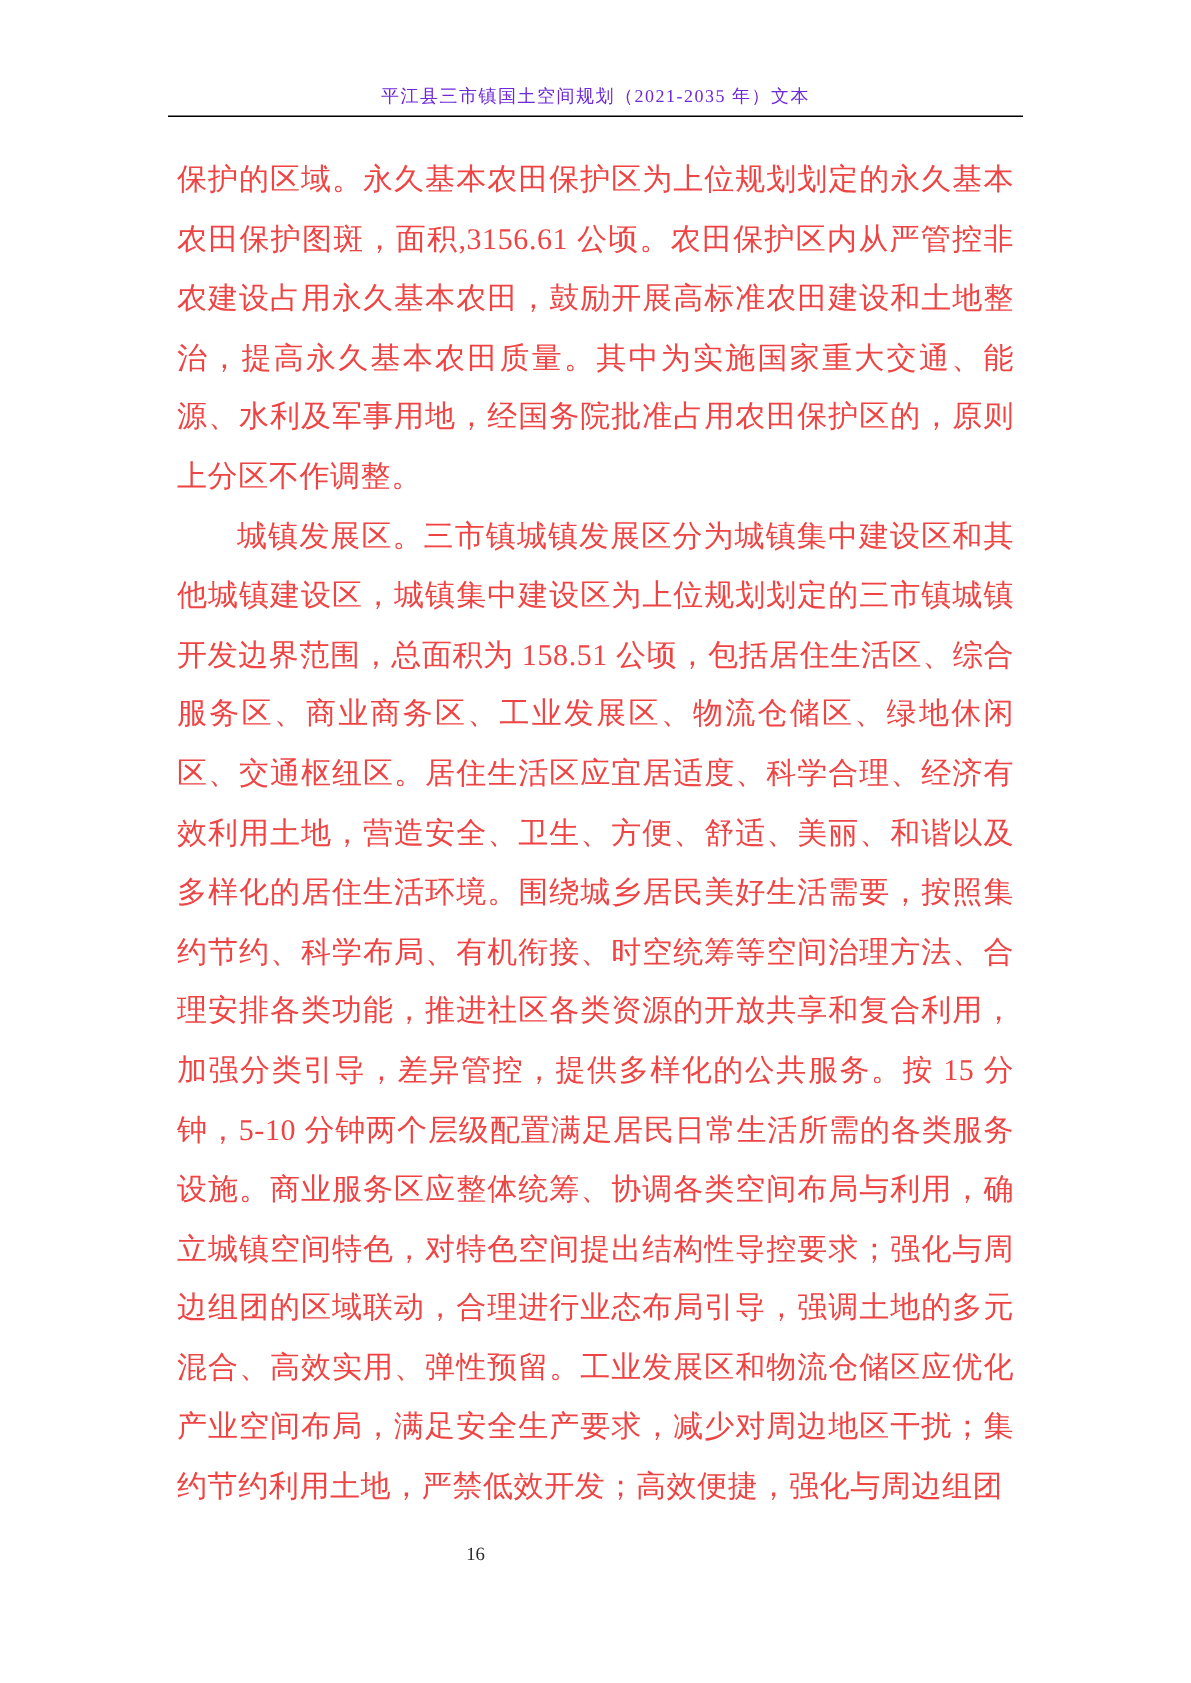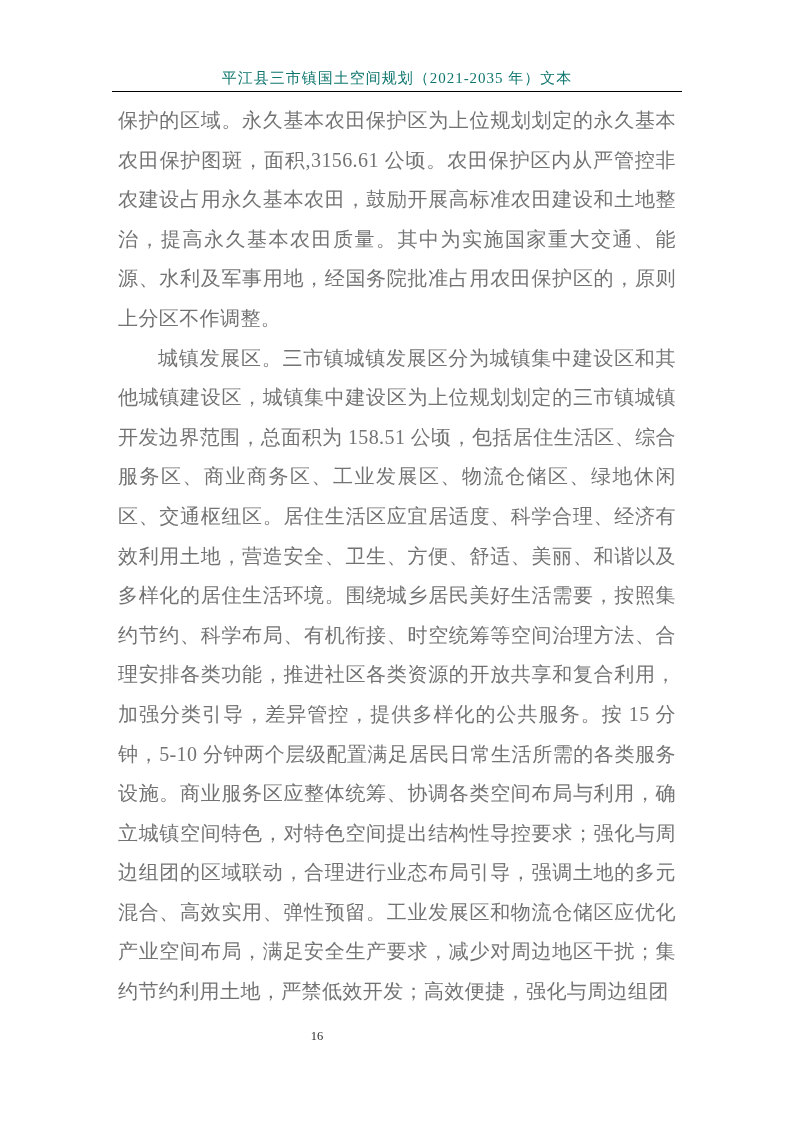--- a/index.html
+++ b/index.html
@@ -22,42 +22,41 @@
     overflow: hidden;
   }
   .header {
     position: absolute;
     top: 56px;
     left: 112px;
     width: 570px;
     text-align: center;
   }
   .header-title {
-    font-size: 15px;
-    color: #0f766e;
+    font-size: 12px;
+    color: #6d28d9;
     letter-spacing: 1px;
     line-height: 16px;
-    margin-top: 14px;
   }
   .header-rule {
     margin-top: 5px;
     width: 100%;
     height: 0;
     border-top: 1.6px solid #000000;
   }
   .content {
     position: absolute;
     top: 101px;
     left: 118px;
     width: 558px;
     font-size: 20px;
     line-height: 39.6px;
     text-align: justify;
     letter-spacing: 0.4px;
-    color: #737373;
+    color: #ef4444;
   }
   .content p {
     margin: 0;
     padding: 0;
   }
   .indent {
     text-indent: 2em;
   }
   .lead-bold {
     font-weight: normal;

